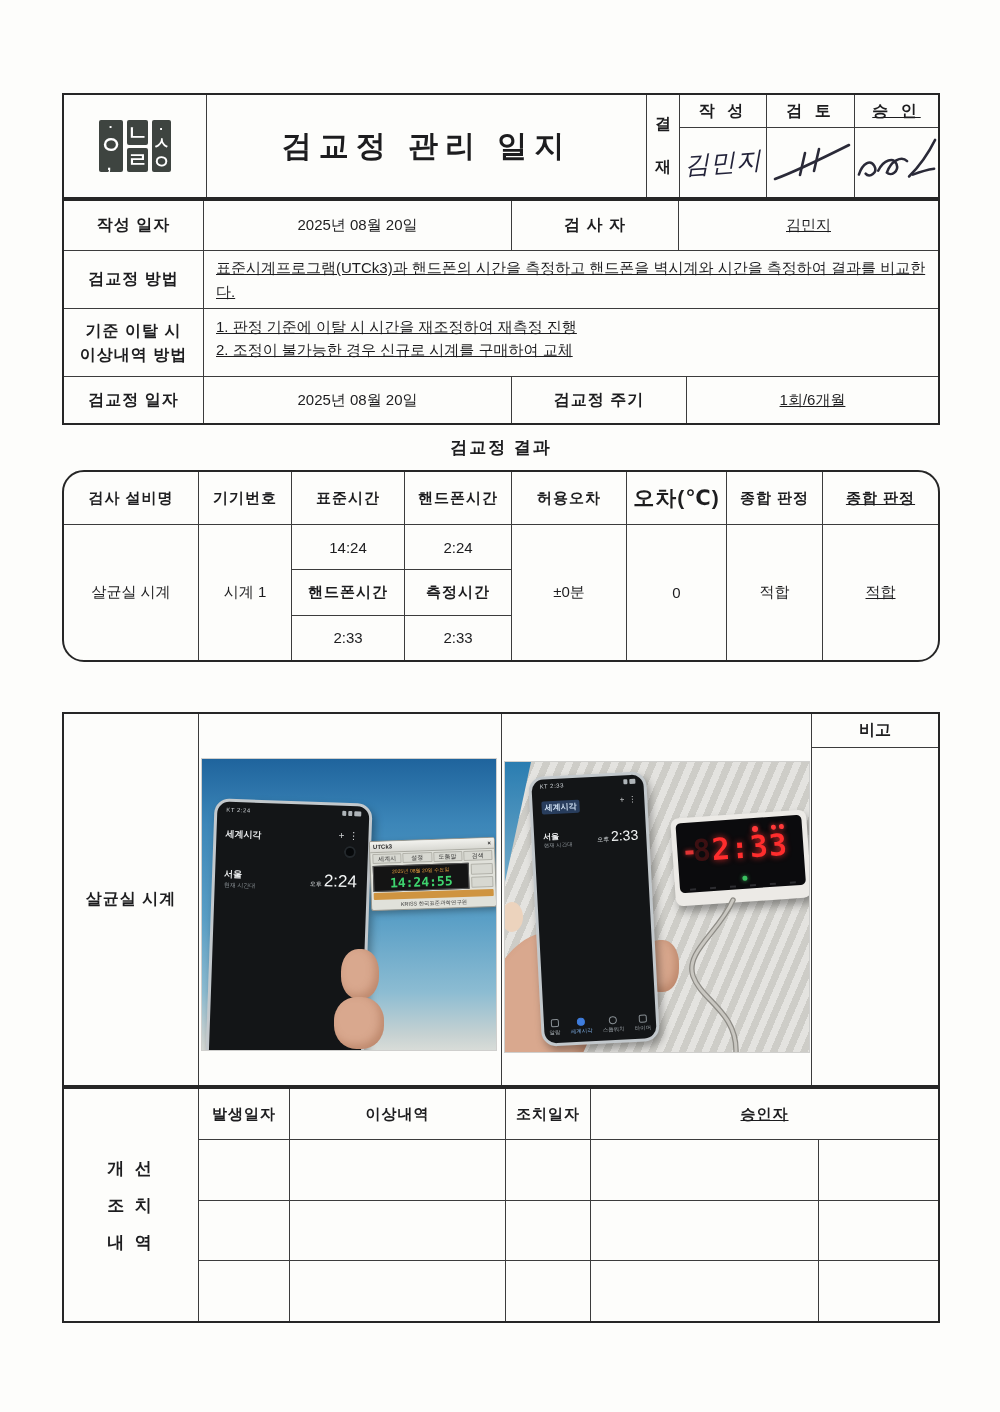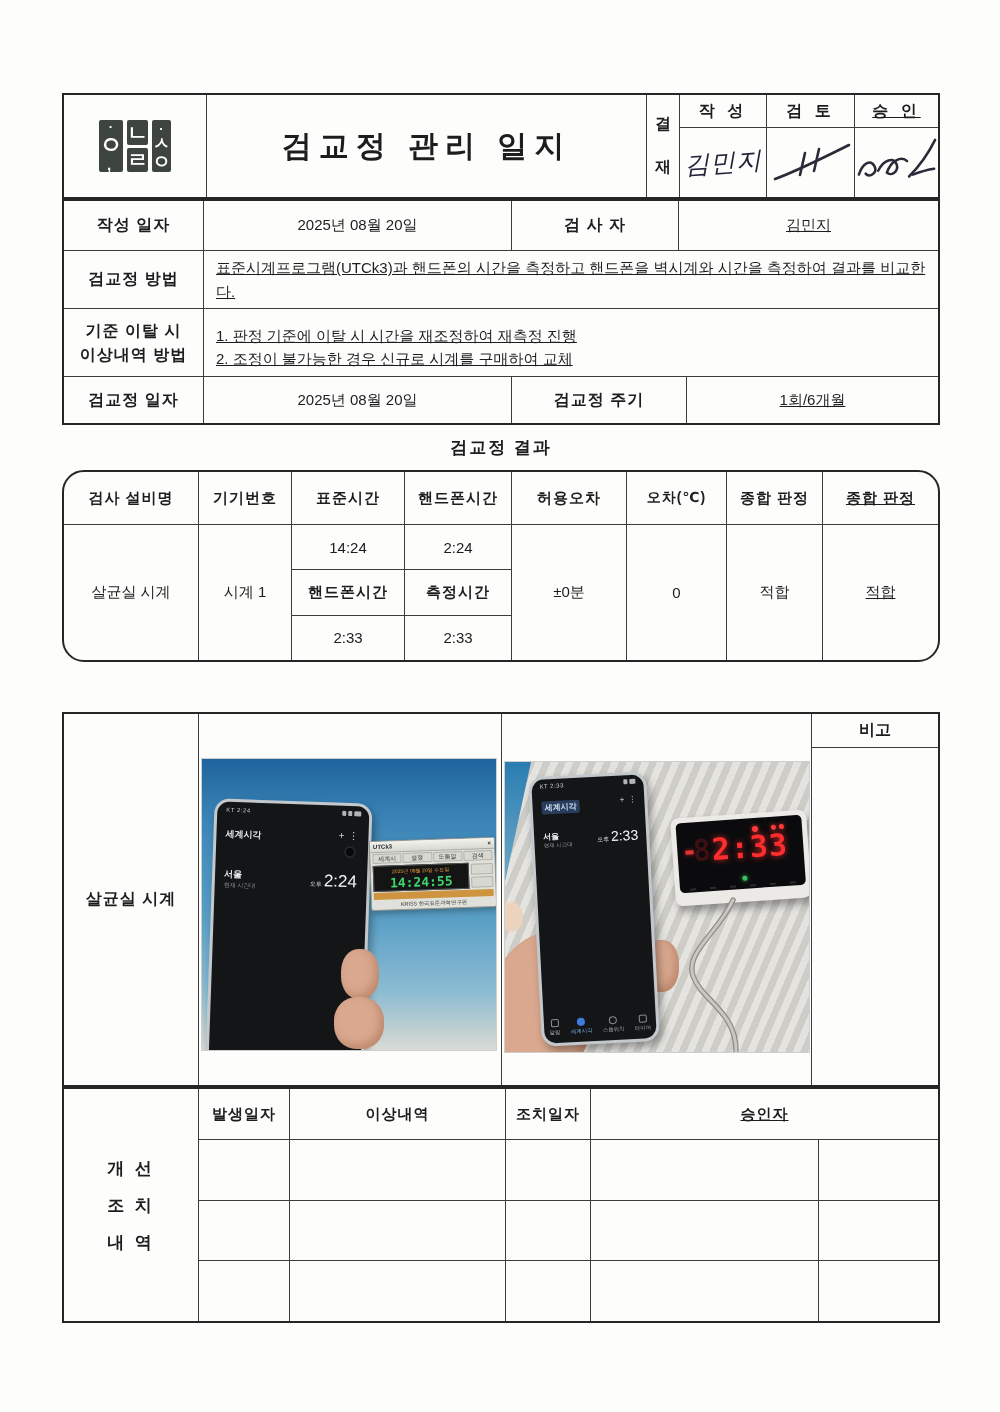--- a/index.html
+++ b/index.html
@@ -28,21 +28,21 @@
           border-bottom:1px solid #3c3c3c;font-weight:bold;font-size:16px;letter-spacing:4px;}
   .sigbox{flex:1;display:flex;align-items:center;justify-content:center;overflow:hidden;}
   .hand{font-size:25px;color:#23233a;transform:rotate(-4deg);letter-spacing:1px;
         font-family:"DejaVu Serif","Liberation Serif",serif;font-style:italic;}
   .sigsvg{stroke:#2a2a38;stroke-width:2.6;fill:none;stroke-linecap:round;}
   
   .info{display:grid;grid-template-rows:50px 58px 68px 1fr;}
   .irow{display:grid;}
   .ir14{grid-template-columns:140px 308px 167px 1fr;}
   .ir2{grid-template-columns:140px 1fr;}
-  .itext{padding:6px 12px;font-size:15px;line-height:1.55;display:flex;flex-direction:column;justify-content:flex-end;align-items:flex-start;}
+  .itext{padding:6px 12px;font-size:15px;line-height:1.55;display:flex;flex-direction:column;justify-content:flex-start;align-items:flex-start;}
   .lbl2{display:flex;flex-direction:column;line-height:1.5;align-items:center;}
   
   .res{display:flex;flex-direction:column;border-radius:22px;}
   .rhead,.rbody{display:flex;}
   .rhead{height:52px;border-bottom:1px solid #3c3c3c;}
   .rc0{width:135px;} .rc1{width:93px;} .rc2{width:113px;} .rc3{width:107px;}
   .rc4{width:115px;} .rc5{width:100px;} .rc6{width:96px;} .rc7{flex:1;}
   .rbody{flex:1;}
   .substack{display:flex;flex-direction:column;}
   .sub{flex:1;display:flex;align-items:center;justify-content:center;font-size:15px;}
@@ -226,21 +226,21 @@
 
   <div class="band" style="left:62px;top:425px;width:878px;height:45px;line-height:45px;font-size:17px;letter-spacing:2px;">검교정 결과</div>
 
   <div class="blk res" style="left:62px;top:470px;width:878px;height:192px;">
     <div class="rhead">
       <div class="c rc0 lbl" style="font-size:15px;">검사 설비명</div>
       <div class="c rc1 lbl" style="font-size:15px;">기기번호</div>
       <div class="c rc2 lbl" style="font-size:15px;">표준시간</div>
       <div class="c rc3 lbl" style="font-size:15px;">핸드폰시간</div>
       <div class="c rc4 lbl" style="font-size:15px;">허용오차</div>
-      <div class="c rc5 lbl" style="font-size:14px;">오차(℃)</div>
+      <div class="c rc5 lbl" style="font-size:21px;">오차(℃)</div>
       <div class="c rc6 lbl" style="font-size:15px;">종합 판정</div>
       <div class="c rc7 lbl last" style="font-size:15px;">종합 판정</div>
     </div>
     <div class="rbody">
       <div class="c rc0 val">살균실 시계</div>
       <div class="c rc1 val">시계 1</div>
       <div class="c rc2 substack" style="padding:0;align-items:stretch;">
         <div class="sub bb">14:24</div>
         <div class="sub bb lbl" style="font-size:15px;">핸드폰시간</div>
         <div class="sub">2:33</div>

